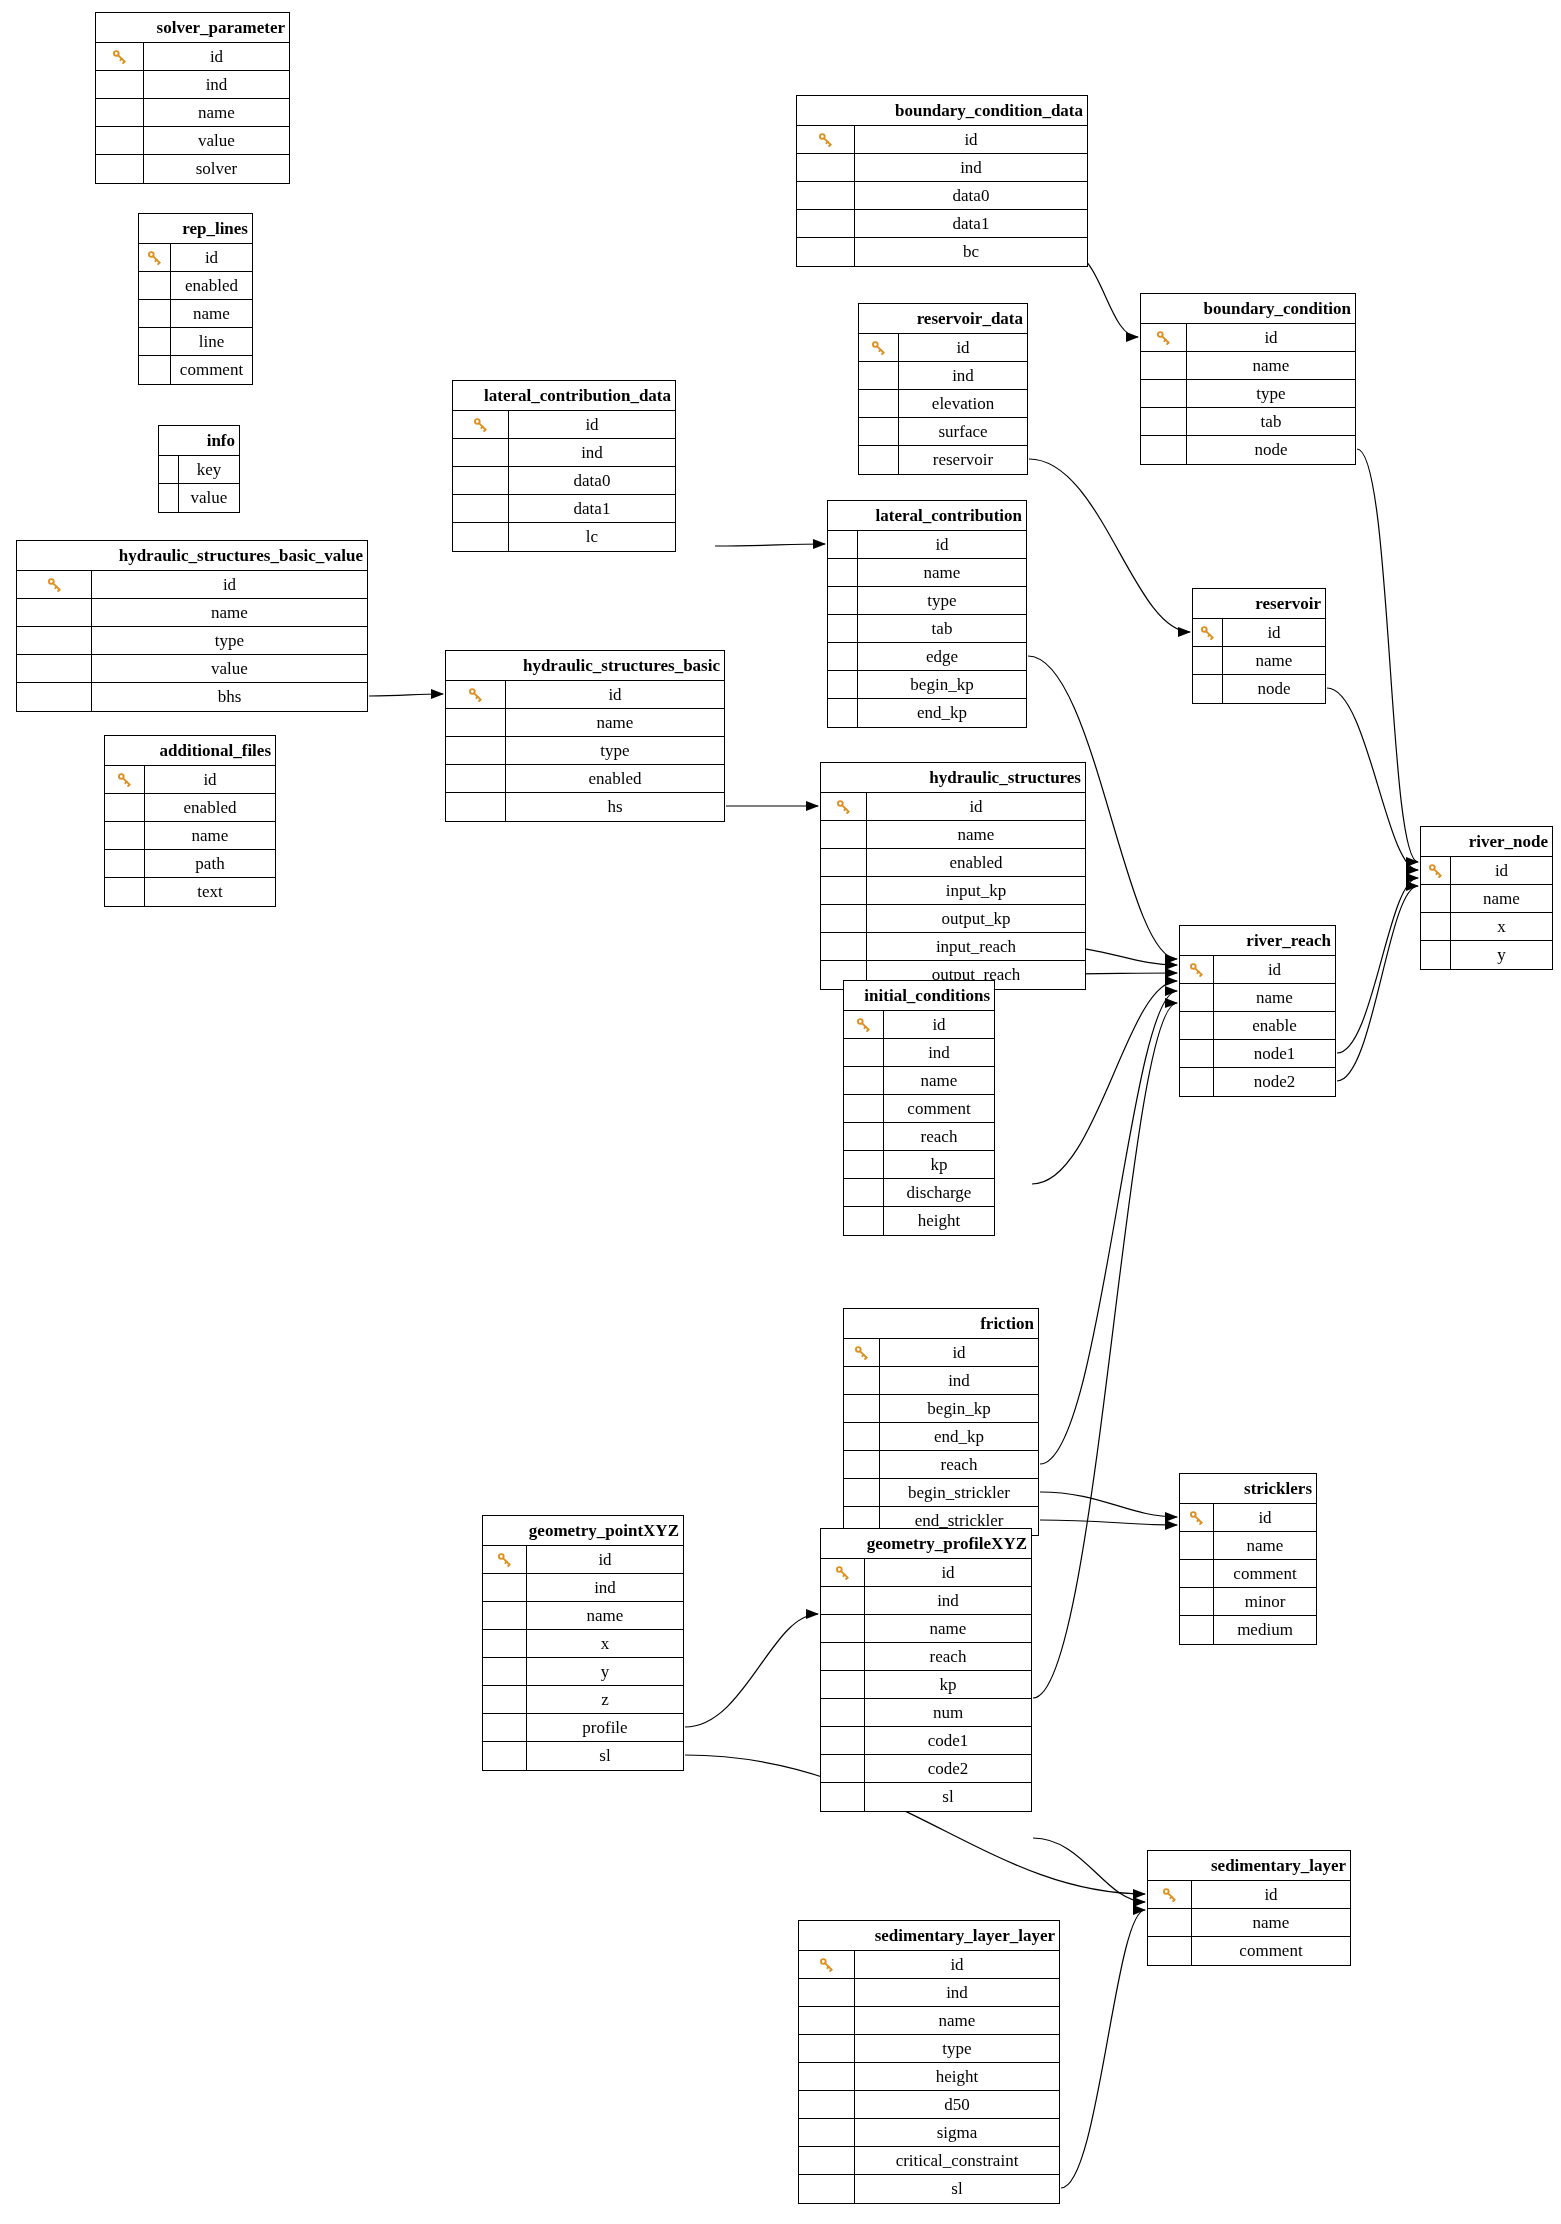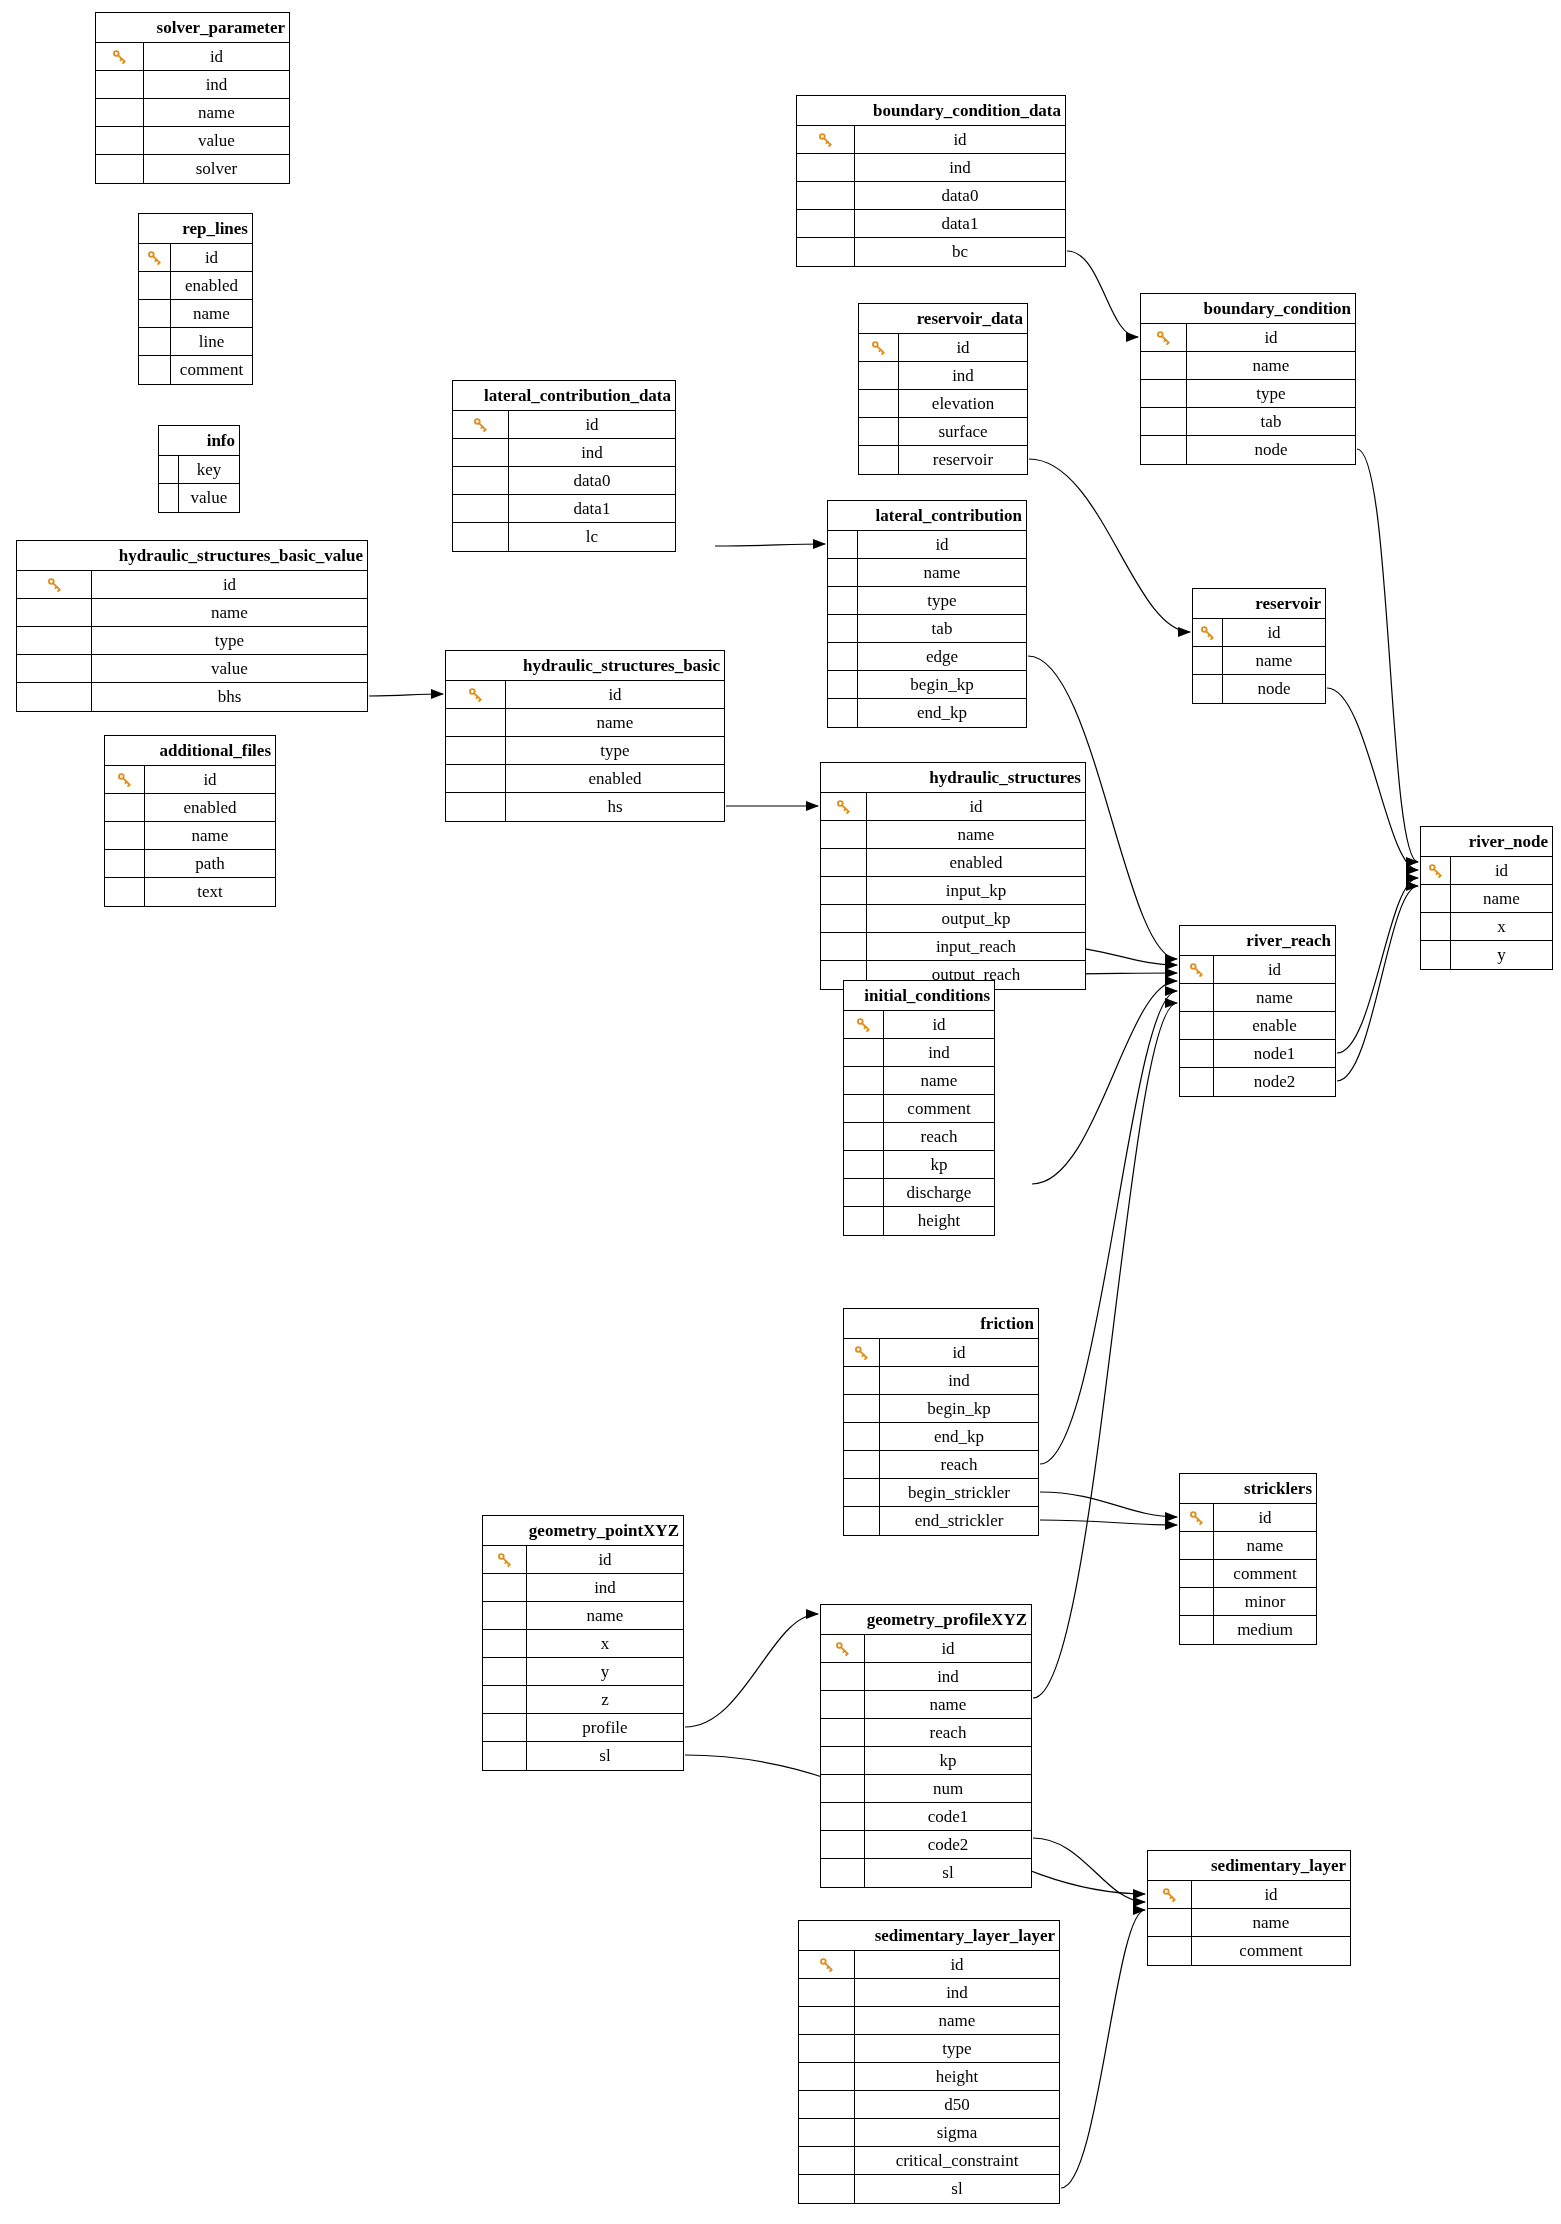--- a/index.html
+++ b/index.html
@@ -263,21 +263,21 @@
         </div>
         <div class="er-row">
           <div class="er-key" style="width: 60px;"></div>
           <div class="er-field">enabled</div>
         </div>
         <div class="er-row">
           <div class="er-key" style="width: 60px;"></div>
           <div class="er-field">hs</div>
         </div>
       </div>
-      <div class="er-table" style="left: 796px; top: 95px; width: 270px;">
+      <div class="er-table" style="left: 796px; top: 95px; width: 292px;">
         <div class="er-title">boundary_condition_data</div>
         <div class="er-row">
           <div class="er-key" style="width: 58px;">
             <svg width="15" height="15" viewBox="0 0 16 16">
               <g fill="none" stroke="#de8f1e" stroke-width="2" stroke-linecap="round">
                 <circle cx="4.6" cy="4.8" r="2.5"></circle>
                 <path d="M6.6 6.8 L13.4 13.4"></path>
                 <path d="M10.4 10.4 L8.9 11.9"></path>
                 <path d="M13.4 13.4 L11.9 14.9"></path>
               </g>
@@ -526,21 +526,21 @@
         </div>
         <div class="er-row">
           <div class="er-key" style="width: 44px;"></div>
           <div class="er-field">profile</div>
         </div>
         <div class="er-row">
           <div class="er-key" style="width: 44px;"></div>
           <div class="er-field">sl</div>
         </div>
       </div>
-      <div class="er-table" style="left: 820px; top: 1604px; width: 212px;">
+      <div class="er-table" style="left: 820px; top: 1528px; width: 212px;">
         <div class="er-title">geometry_profileXYZ</div>
         <div class="er-row">
           <div class="er-key" style="width: 44px;">
             <svg width="15" height="15" viewBox="0 0 16 16">
               <g fill="none" stroke="#de8f1e" stroke-width="2" stroke-linecap="round">
                 <circle cx="4.6" cy="4.8" r="2.5"></circle>
                 <path d="M6.6 6.8 L13.4 13.4"></path>
                 <path d="M10.4 10.4 L8.9 11.9"></path>
                 <path d="M13.4 13.4 L11.9 14.9"></path>
               </g>

